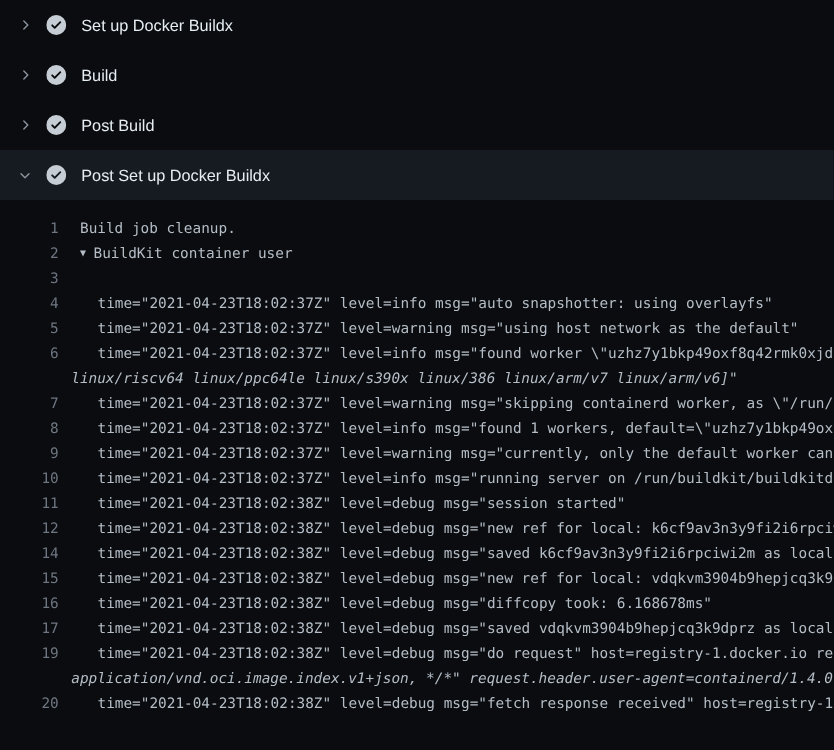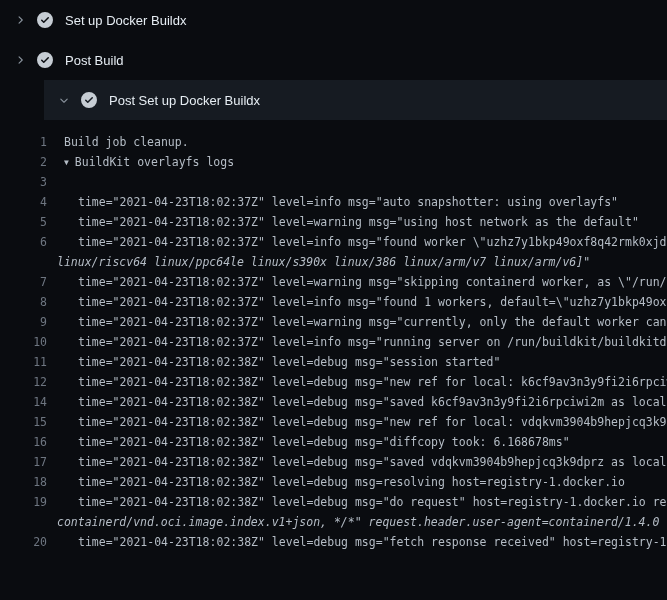--- a/index.html
+++ b/index.html
@@ -11,21 +11,21 @@
   #app { width: 667px; height: 600px; overflow: hidden; }
 
   
   .step-row {
     height: 40px;
     display: flex;
     align-items: center;
     padding-left: 13px;
     cursor: pointer;
   }
-  .step-row.expanded { background: var(--expanded-bg, #161b22); margin-left: 44px; }
+  .step-row.expanded { background: var(--expanded-bg, #161b22); }
   .chev {
     width: 14px; height: 14px; flex: none;
     display: flex; align-items: center; justify-content: center;
     color: var(--chevron, #8b949e);
   }
   .chev svg { width: 12px; height: 12px; fill: currentColor; }
   .check {
     margin-left: 10px; width: 16px; height: 16px; flex: none;
     display: flex; align-items: center; justify-content: center;
   }
@@ -89,52 +89,64 @@
         <span class="chev">
           <svg viewBox="0 0 16 16">
             <path d="M6.22 3.22a.75.75 0 0 1 1.06 0l4.25 4.25a.75.75 0 0 1 0 1.06l-4.25 4.25a.75.75 0 0 1-1.06-1.06L9.94 8 6.22 4.28a.75.75 0 0 1 0-1.06z"></path>
           </svg>
         </span>
         <span class="check">
           <svg viewBox="0 0 16 16">
             <path fill="#c6cdd4" fill-rule="evenodd" d="M8 16A8 8 0 1 0 8 0a8 8 0 0 0 0 16Zm3.78-9.72a.75.75 0 0 0-1.06-1.06L6.75 9.19 5.28 7.72a.75.75 0 0 0-1.06 1.06l2 2a.75.75 0 0 0 1.06 0l4.5-4.5Z"></path>
           </svg>
         </span>
+        <span class="step-label">Build</span>
+      </div>
+      <div class="step-row">
+        <span class="chev">
+          <svg viewBox="0 0 16 16">
+            <path d="M6.22 3.22a.75.75 0 0 1 1.06 0l4.25 4.25a.75.75 0 0 1 0 1.06l-4.25 4.25a.75.75 0 0 1-1.06-1.06L9.94 8 6.22 4.28a.75.75 0 0 1 0-1.06z"></path>
+          </svg>
+        </span>
+        <span class="check">
+          <svg viewBox="0 0 16 16">
+            <path fill="#c6cdd4" fill-rule="evenodd" d="M8 16A8 8 0 1 0 8 0a8 8 0 0 0 0 16Zm3.78-9.72a.75.75 0 0 0-1.06-1.06L6.75 9.19 5.28 7.72a.75.75 0 0 0-1.06 1.06l2 2a.75.75 0 0 0 1.06 0l4.5-4.5Z"></path>
+          </svg>
+        </span>
         <span class="step-label">Post Build</span>
       </div>
       <div class="step-row expanded">
         <span class="chev">
           <svg viewBox="0 0 16 16">
             <path d="M12.78 6.22a.75.75 0 0 1 0 1.06l-4.25 4.25a.75.75 0 0 1-1.06 0L3.22 7.28a.75.75 0 0 1 1.06-1.06L8 9.94l3.72-3.72a.75.75 0 0 1 1.06 0z"></path>
           </svg>
         </span>
         <span class="check">
           <svg viewBox="0 0 16 16">
             <path fill="#c6cdd4" fill-rule="evenodd" d="M8 16A8 8 0 1 0 8 0a8 8 0 0 0 0 16Zm3.78-9.72a.75.75 0 0 0-1.06-1.06L6.75 9.19 5.28 7.72a.75.75 0 0 0-1.06 1.06l2 2a.75.75 0 0 0 1.06 0l4.5-4.5Z"></path>
           </svg>
         </span>
         <span class="step-label">Post Set up Docker Buildx</span>
       </div>
     </div>
   <div id="log">
       <div class="log-row"><span class="num">1</span><div class="text k-top">Build job cleanup.</div></div>
-      <div class="log-row"><span class="num">2</span><div class="text k-group"><span class="tri">▼</span><span>BuildKit overlayfs logs</span></div></div>
+      <div class="log-row"><span class="num">2</span><div class="text k-group"><span class="tri">▼</span><span>BuildKit container user</span></div></div>
       <div class="log-row"><span class="num">3</span></div>
       <div class="log-row"><span class="num">4</span><div class="text k-log">time="2021-04-23T18:02:37Z" level=info msg="auto snapshotter: using overlayfs"</div></div>
       <div class="log-row"><span class="num">5</span><div class="text k-log">time="2021-04-23T18:02:37Z" level=warning msg="using host network as the default"</div></div>
       <div class="log-row"><span class="num">6</span><div class="text k-log">time="2021-04-23T18:02:37Z" level=info msg="found worker \"uzhz7y1bkp49oxf8q42rmk0xjd\"</div></div>
       <div class="log-row"><span class="num"></span><div class="text k-wrap">linux/riscv64 linux/ppc64le linux/s390x linux/386 linux/arm/v7 linux/arm/v6]"</div></div>
       <div class="log-row"><span class="num">7</span><div class="text k-log">time="2021-04-23T18:02:37Z" level=warning msg="skipping containerd worker, as \"/run/c</div></div>
       <div class="log-row"><span class="num">8</span><div class="text k-log">time="2021-04-23T18:02:37Z" level=info msg="found 1 workers, default=\"uzhz7y1bkp49oxf\"</div></div>
       <div class="log-row"><span class="num">9</span><div class="text k-log">time="2021-04-23T18:02:37Z" level=warning msg="currently, only the default worker can b</div></div>
       <div class="log-row"><span class="num">10</span><div class="text k-log">time="2021-04-23T18:02:37Z" level=info msg="running server on /run/buildkit/buildkitd.s</div></div>
       <div class="log-row"><span class="num">11</span><div class="text k-log">time="2021-04-23T18:02:38Z" level=debug msg="session started"</div></div>
       <div class="log-row"><span class="num">12</span><div class="text k-log">time="2021-04-23T18:02:38Z" level=debug msg="new ref for local: k6cf9av3n3y9fi2i6rpciwi</div></div>
       <div class="log-row"><span class="num">14</span><div class="text k-log">time="2021-04-23T18:02:38Z" level=debug msg="saved k6cf9av3n3y9fi2i6rpciwi2m as local.sh</div></div>
       <div class="log-row"><span class="num">15</span><div class="text k-log">time="2021-04-23T18:02:38Z" level=debug msg="new ref for local: vdqkvm3904b9hepjcq3k9dp</div></div>
       <div class="log-row"><span class="num">16</span><div class="text k-log">time="2021-04-23T18:02:38Z" level=debug msg="diffcopy took: 6.168678ms"</div></div>
       <div class="log-row"><span class="num">17</span><div class="text k-log">time="2021-04-23T18:02:38Z" level=debug msg="saved vdqkvm3904b9hepjcq3k9dprz as local.sh</div></div>
-      <div class="log-row"><span class="num">18</span><div class="text k-log">time="2021-04-23T18:02:38Z" level=debug msg=resolving host=registry-1.docker.io</div></div>
       <div class="log-row"><span class="num">19</span><div class="text k-log">time="2021-04-23T18:02:38Z" level=debug msg="do request" host=registry-1.docker.io requ</div></div>
-      <div class="log-row"><span class="num"></span><div class="text k-wrap">containerd/vnd.oci.image.index.v1+json, */*" request.header.user-agent=containerd/1.4.0</div></div>
+      <div class="log-row"><span class="num"></span><div class="text k-wrap">application/vnd.oci.image.index.v1+json, */*" request.header.user-agent=containerd/1.4.0</div></div>
       <div class="log-row"><span class="num">20</span><div class="text k-log">time="2021-04-23T18:02:38Z" level=debug msg="fetch response received" host=registry-1.d</div></div>
     </div>
 </div>
 
 </body></html>

